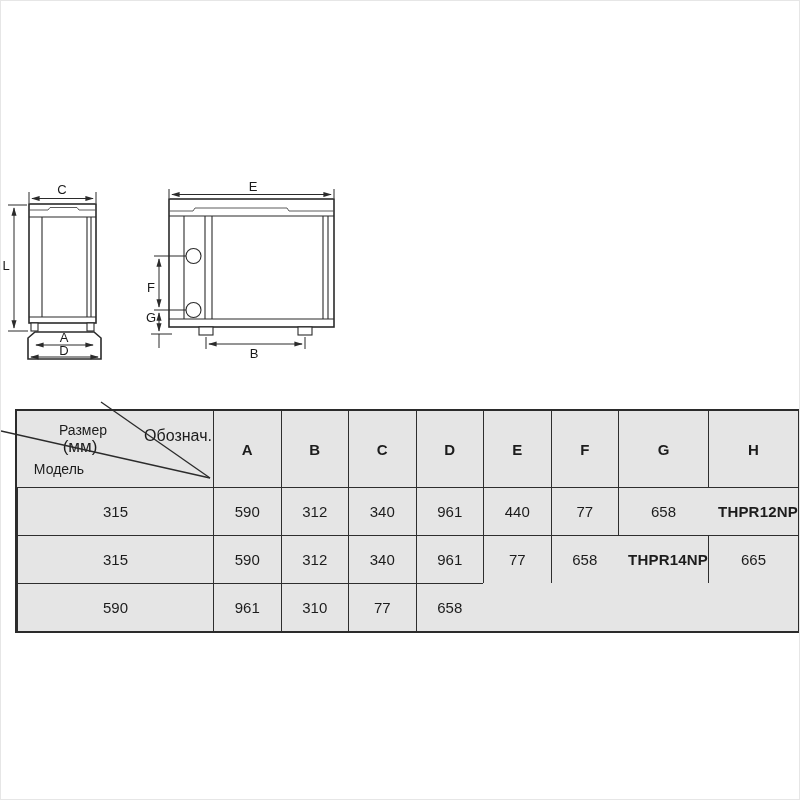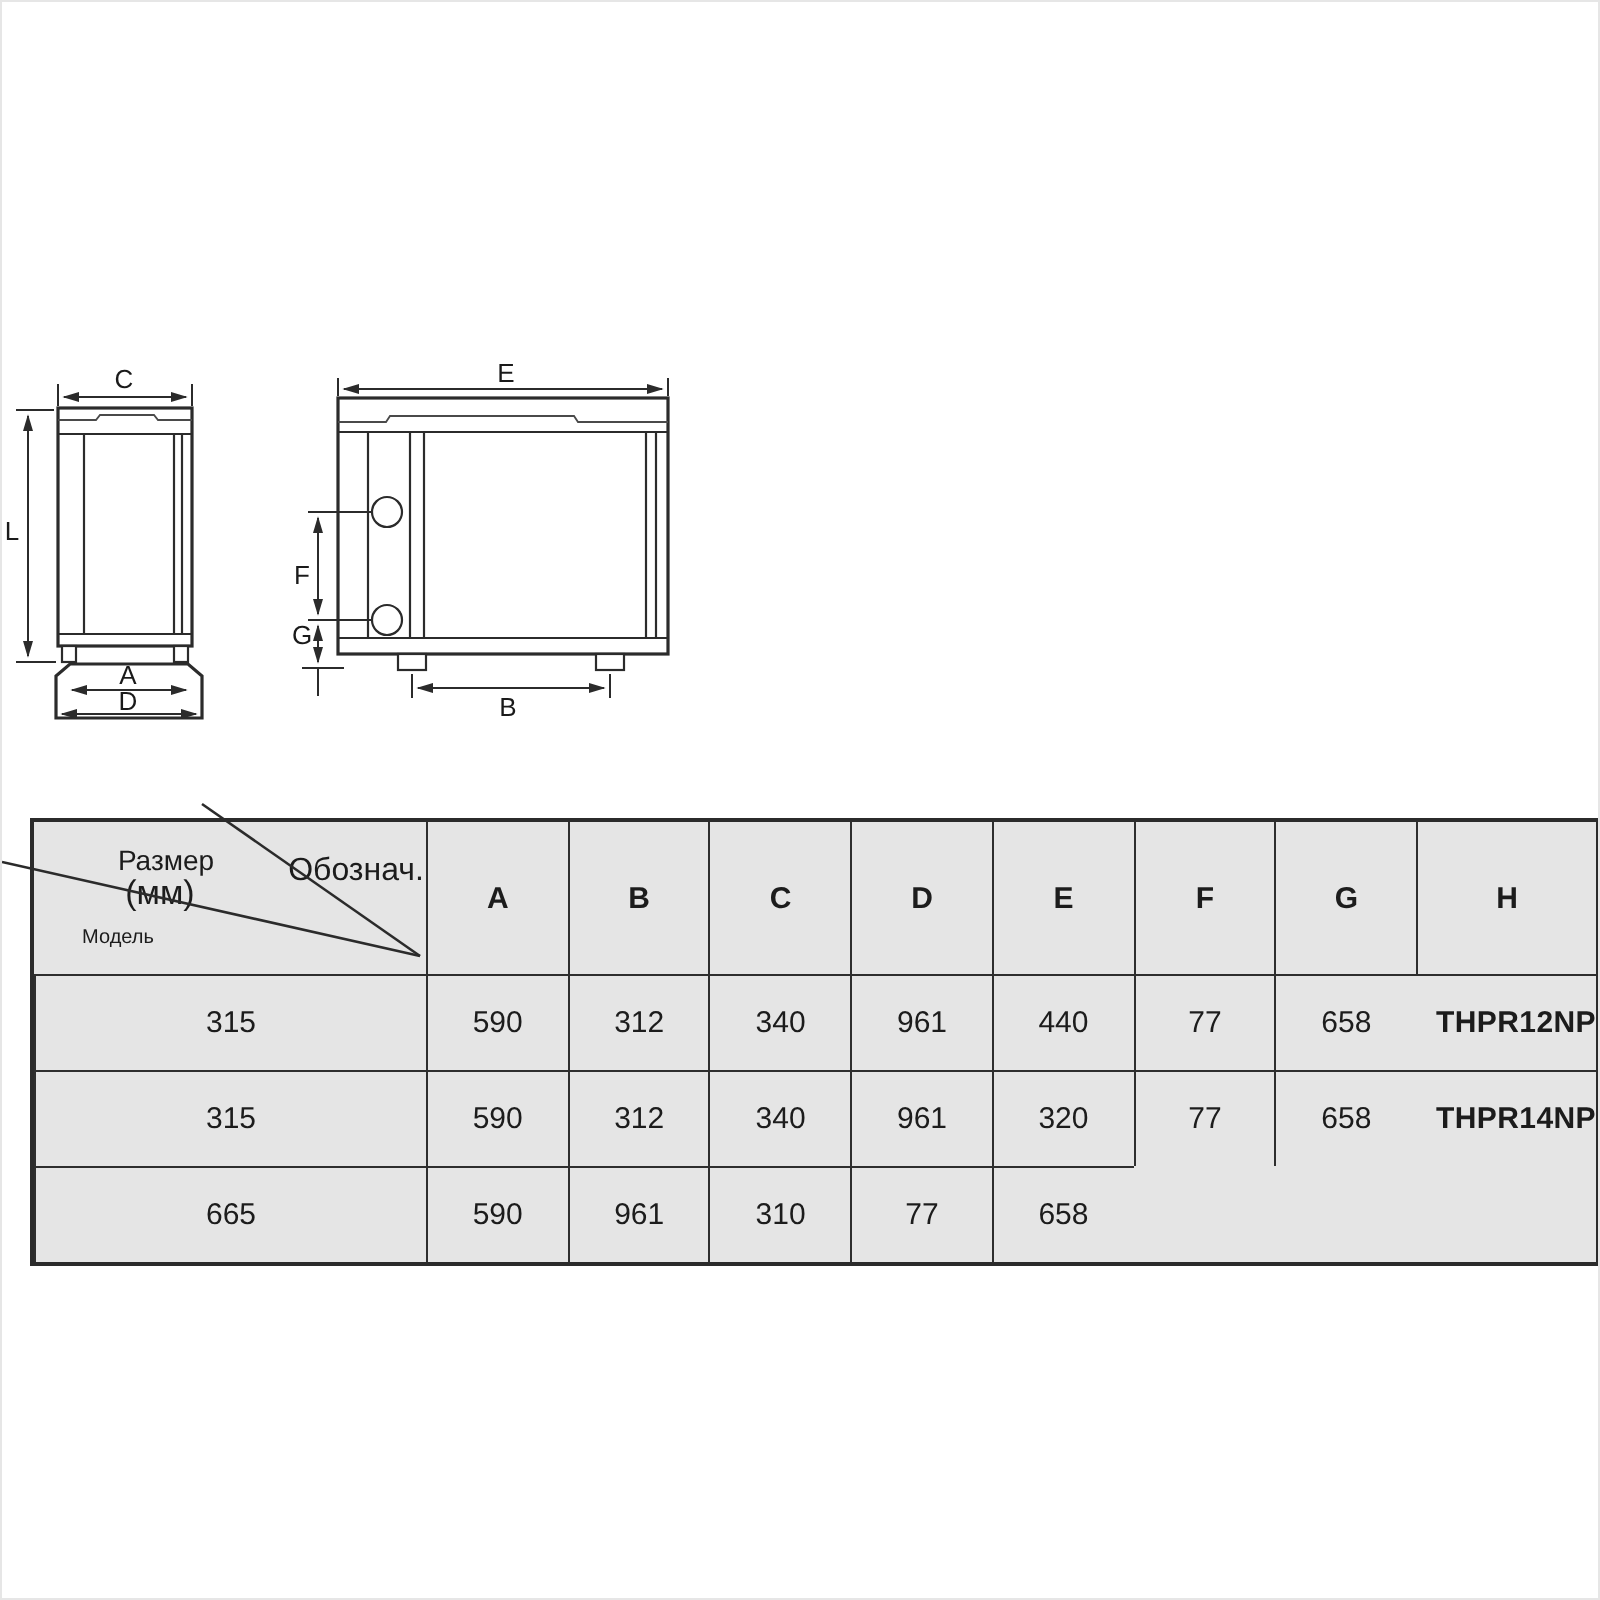--- a/index.html
+++ b/index.html
@@ -29,21 +29,21 @@
   }
   .cell.first-col{border-left:none;}
   .cell.first-row{border-top:none;}
   .hc{font-weight:bold;font-size:15px;}
   .model{justify-content:flex-start;padding-left:10px;font-weight:bold;letter-spacing:.2px;}
   .corner{position:relative;}
   .corner .lbl{position:absolute;transform:translate(-50%,-50%);white-space:nowrap;}
   .lbl-size{left:66px;top:19px;font-size:14px;}
   .lbl-unit{left:63px;top:36px;font-size:17px;}
   .lbl-desig{left:161px;top:25px;font-size:16px;}
-  .lbl-model{left:42px;top:58px;font-size:10px;}
+  .lbl-model{left:42px;top:58px;font-size:14px;}
 </style>
 </head>
 <body>
 
 <div id="page">
 
   <div id="dim-table">
 
     <div class="cell first-col first-row corner">
       <span class="lbl lbl-size">Размер</span>
@@ -69,21 +69,20 @@
     <div class="cell">440</div>
     <div class="cell">77</div>
     <div class="cell">658</div>
 
     <div class="cell first-col model">THPR12NP</div>
     <div class="cell">315</div>
     <div class="cell">590</div>
     <div class="cell">312</div>
     <div class="cell">340</div>
     <div class="cell">961</div>
-    <div class="cell">320</div>
     <div class="cell">77</div>
     <div class="cell">658</div>
 
     <div class="cell first-col model">THPR14NP</div>
     <div class="cell">665</div>
     <div class="cell">590</div>
     <div class="cell">961</div>
     <div class="cell">310</div>
     <div class="cell">77</div>
     <div class="cell">658</div>

